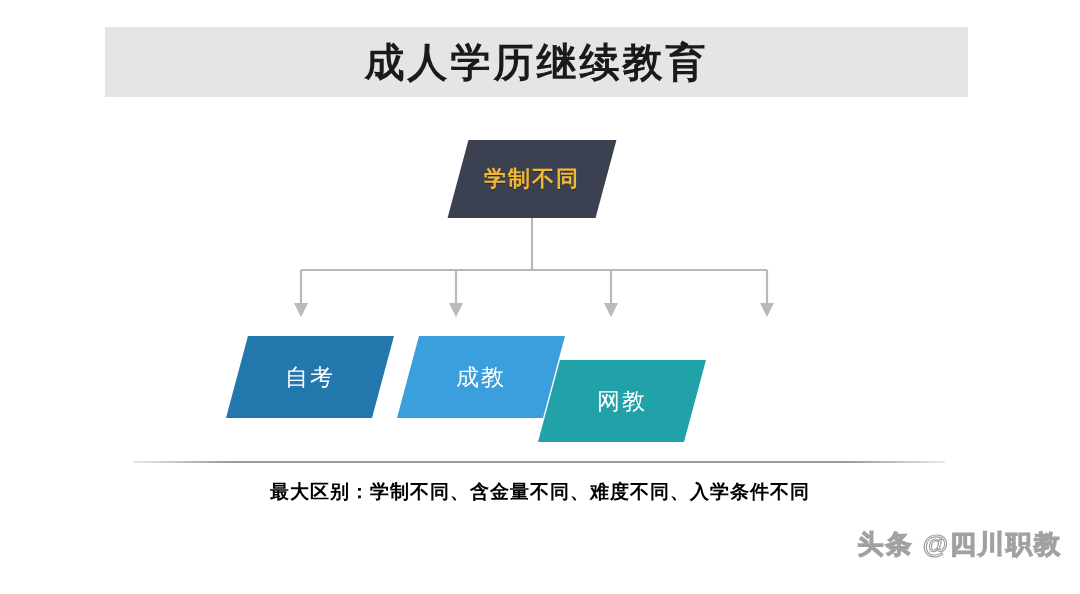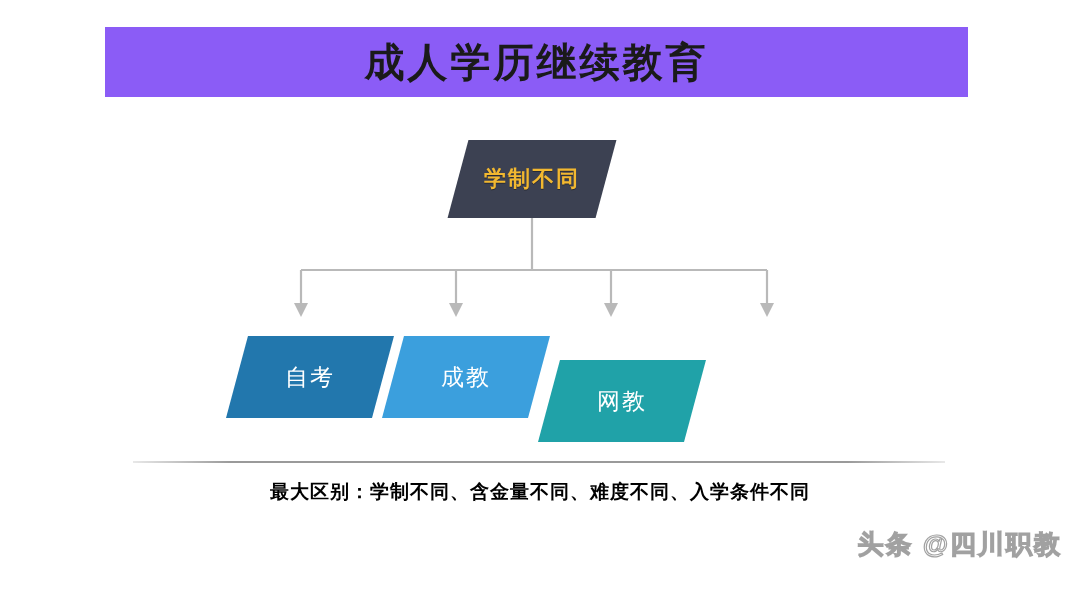--- a/index.html
+++ b/index.html
@@ -20,21 +20,21 @@
     background: #ffffff;
   }
 
   
   .title-banner {
     position: absolute;
     left: 105px;
     top: 27px;
     width: 863px;
     height: 70px;
-    background: #8b5cf6;
+    background: #e5e5e5;
     display: flex;
     align-items: center;
     justify-content: center;
   }
   .title-text {
     font-size: 40px;
     font-weight: bold;
     color: #1a1a1a;
     letter-spacing: 3px;
     line-height: 1;
@@ -100,21 +100,21 @@
     color: #ffffff;
     font-size: 23px;
     letter-spacing: 2px;
     white-space: nowrap;
   }
   .leaf-label.small {
     font-size: 16px;
     letter-spacing: 1px;
   }
   .leaf-1 { left: 237px; }
-  .leaf-2 { left: 393px; }
+  .leaf-2 { left: 408px; }
   .leaf-3 { left: 549px; margin-top: 24px; }
   .leaf-4 { left: 705px; }
 
   
   .divider {
     position: absolute;
     left: 133px;
     top: 461px;
     width: 812px;
     height: 2px;

